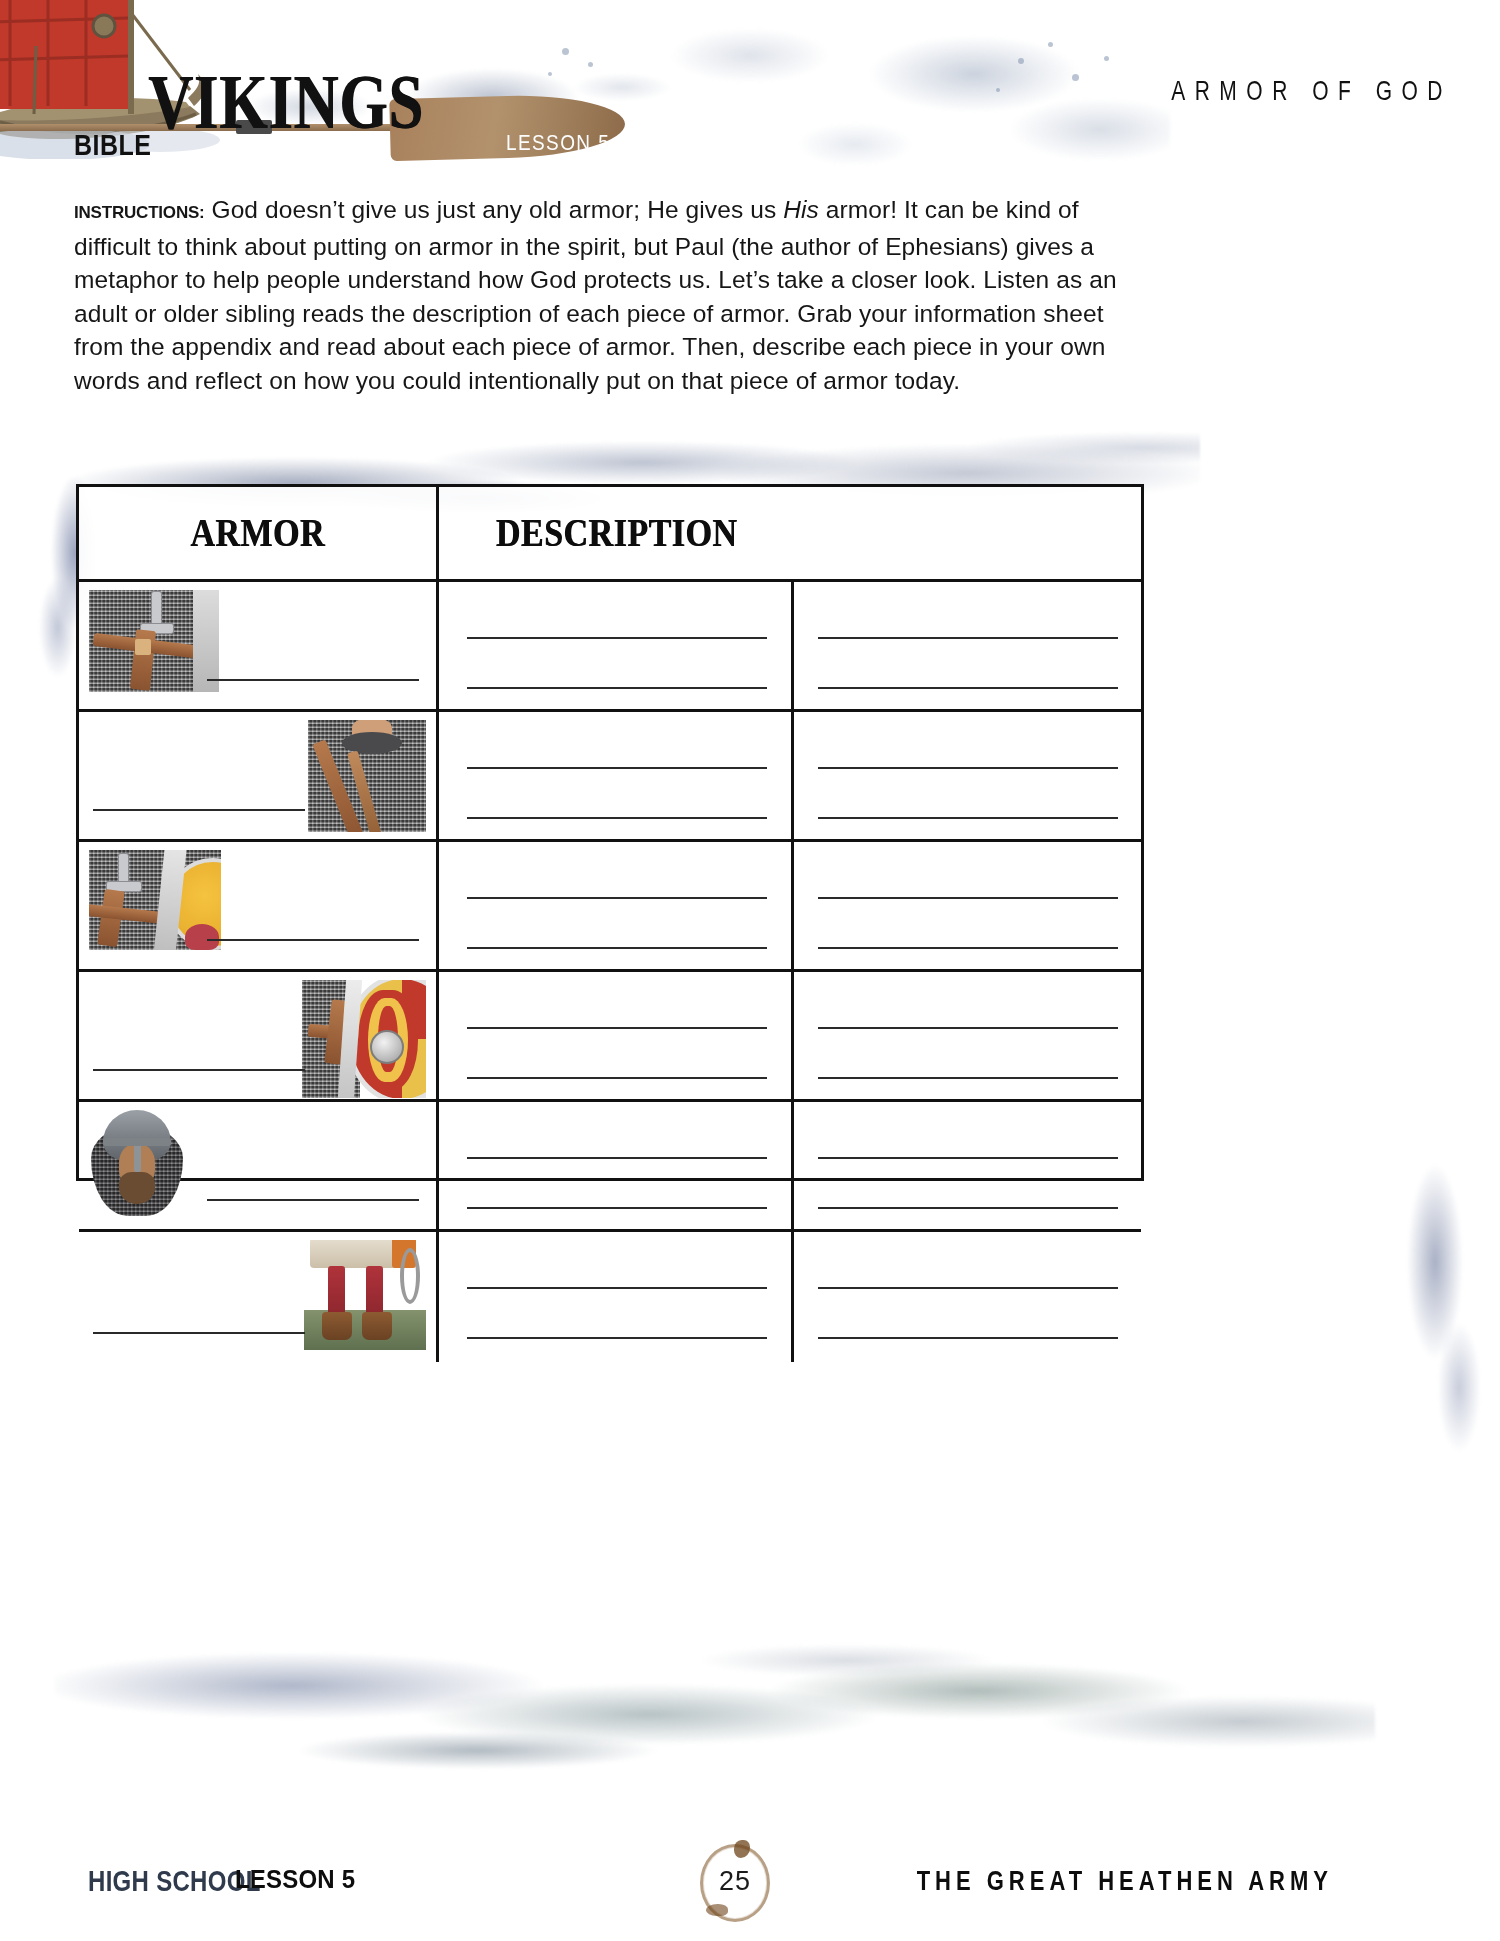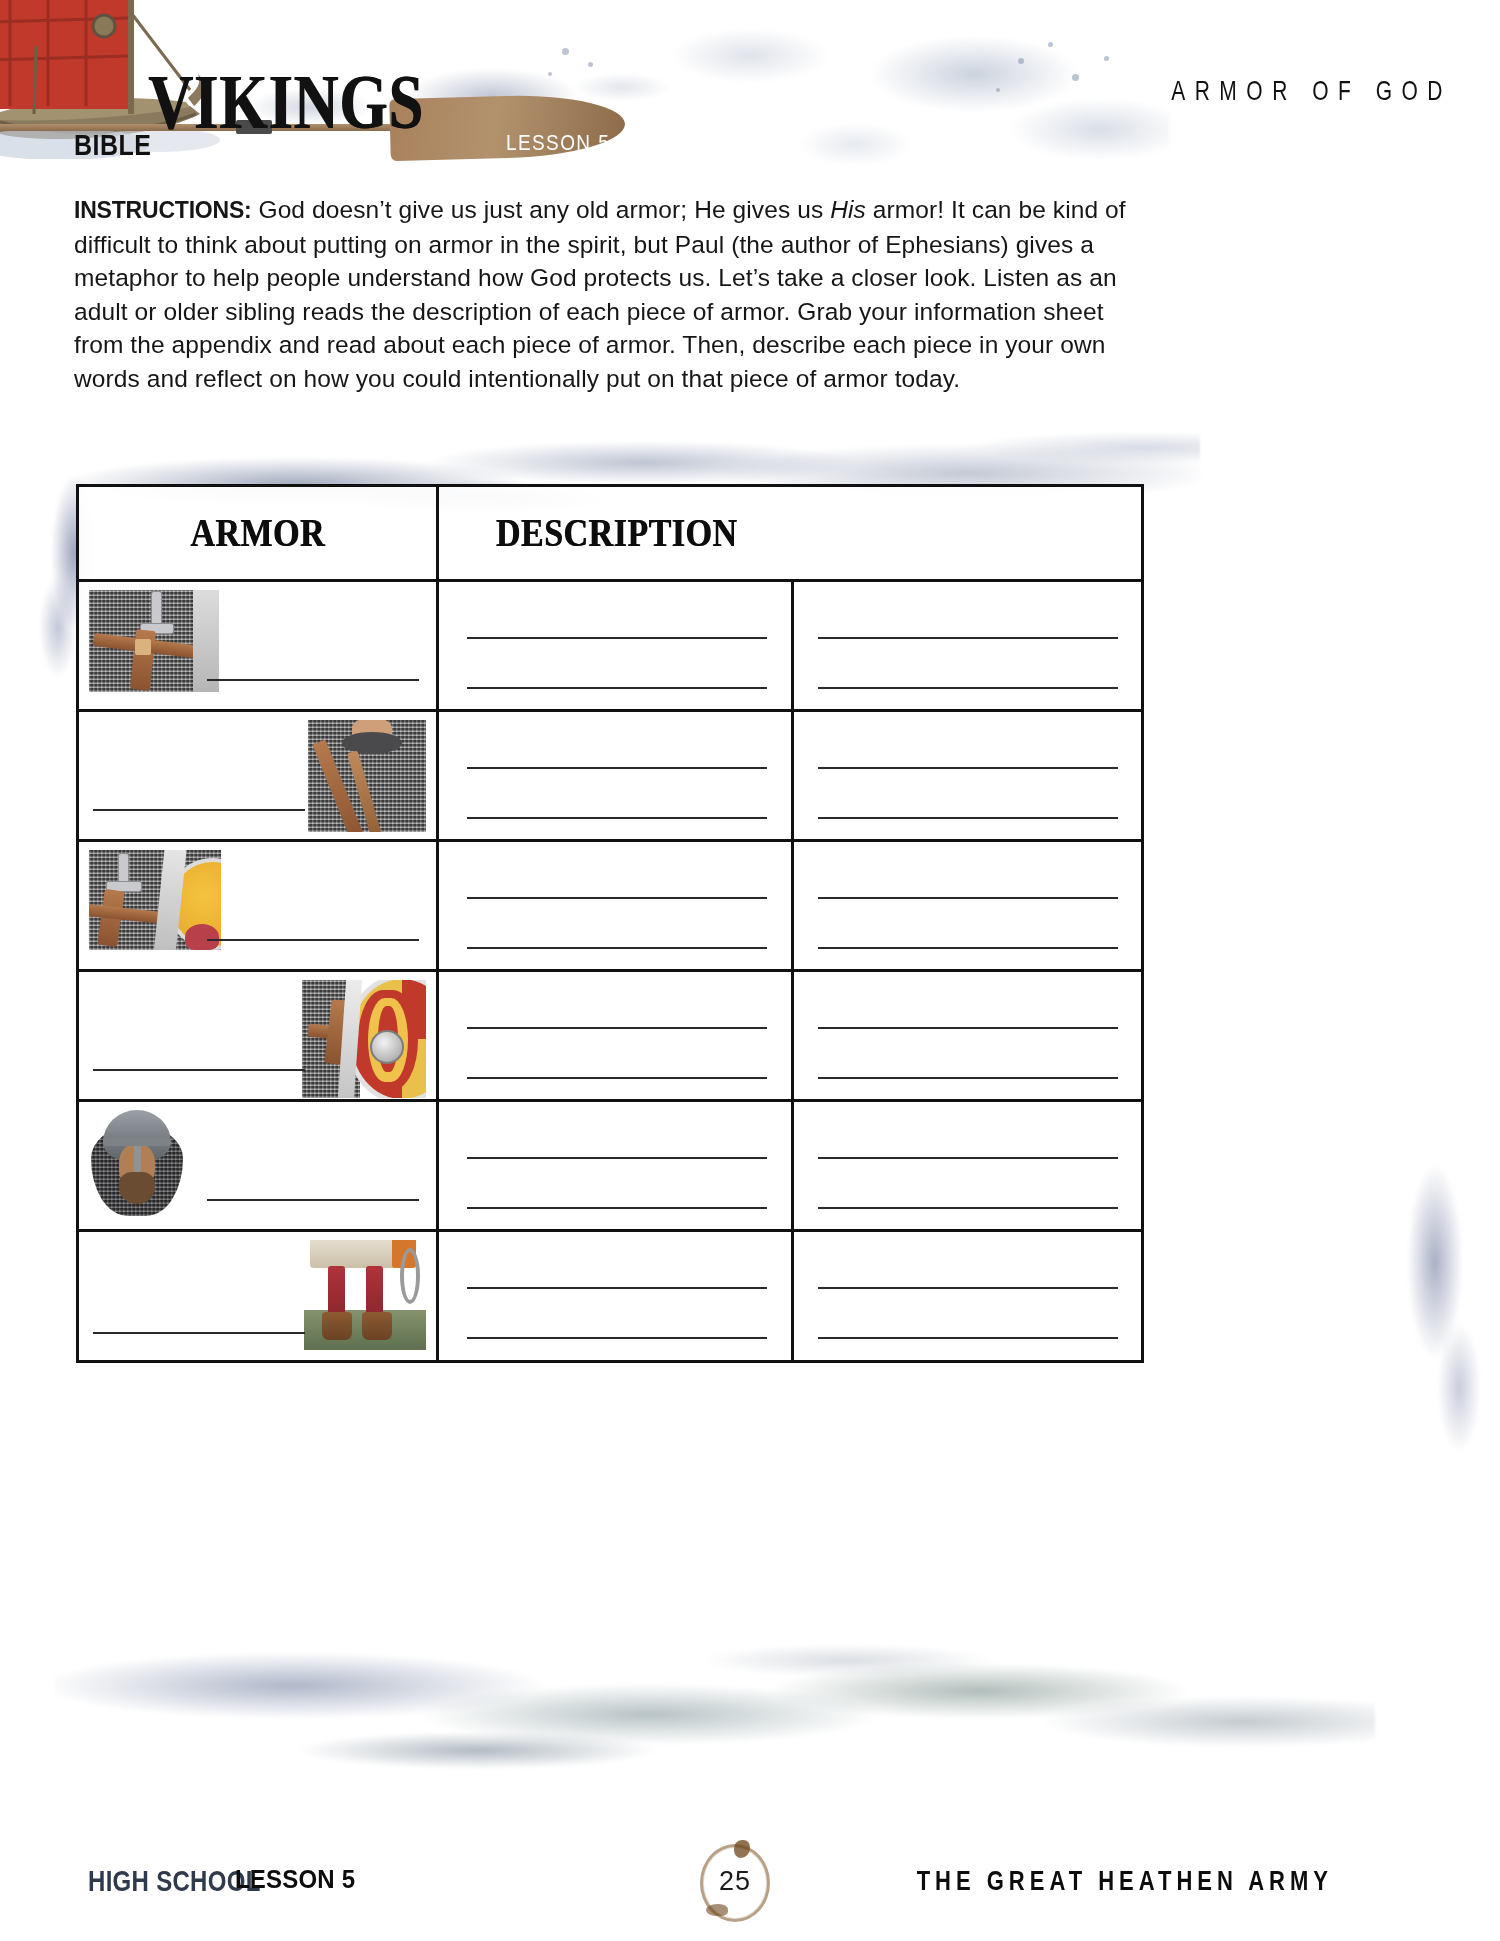--- a/index.html
+++ b/index.html
@@ -86,21 +86,21 @@
   }
 
   
   .instructions {
     position: absolute; left: 74px; top: 193px; width: 1074px;
     font-family: "Liberation Sans Narrow", "Liberation Sans", sans-serif;
     font-size: 24.5px; line-height: 33.5px; color: #161616;
     letter-spacing: 0.1px;
   }
   .instructions .lead {
-    font-weight: bold; letter-spacing: -0.2px; font-size: 23px;
+    font-weight: bold; letter-spacing: -0.2px; font-size: 17px;
   }
   .instructions em { }
 
   
   .wc-top {
     position: absolute; left: 40px; top: 408px; width: 1160px; height: 105px;
     background:
       radial-gradient(ellipse 330px 38px at 22% 72%, rgba(92,106,140,0.55), rgba(92,106,140,0) 70%),
       radial-gradient(ellipse 300px 30px at 52% 52%, rgba(120,133,162,0.48), rgba(120,133,162,0) 72%),
       radial-gradient(ellipse 360px 42px at 80% 62%, rgba(138,148,172,0.50), rgba(138,148,172,0) 70%),
@@ -130,21 +130,21 @@
       radial-gradient(ellipse 300px 40px at 70% 45%, rgba(92,118,112,0.48), rgba(92,118,112,0) 70%),
       radial-gradient(ellipse 280px 36px at 90% 62%, rgba(125,140,152,0.45), rgba(125,140,152,0) 72%),
       radial-gradient(ellipse 250px 26px at 32% 78%, rgba(70,92,110,0.42), rgba(70,92,110,0) 72%),
       radial-gradient(ellipse 200px 22px at 60% 28%, rgba(150,160,175,0.35), rgba(150,160,175,0) 74%);
     filter: blur(1.6px);
   }
 
   
   .tbl {
     position: absolute; left: 76px; top: 484px;
-    width: 1068px; height: 879px;
+    width: 1068px; height: 697px;
     border: 3px solid #111; background: rgba(255,255,255,0.93);
   }
   .tbl-row { display: flex; width: 100%; border-bottom: 3px solid #111; }
   .tbl-row:last-child { border-bottom: none; }
   .cell { position: relative; border-right: 3px solid #111; }
   .cell:last-child { border-right: none; }
   .c-armor { width: 360px; }
   .c-desc  { width: 355px; }
   .c-refl  { width: 347px; }
 

